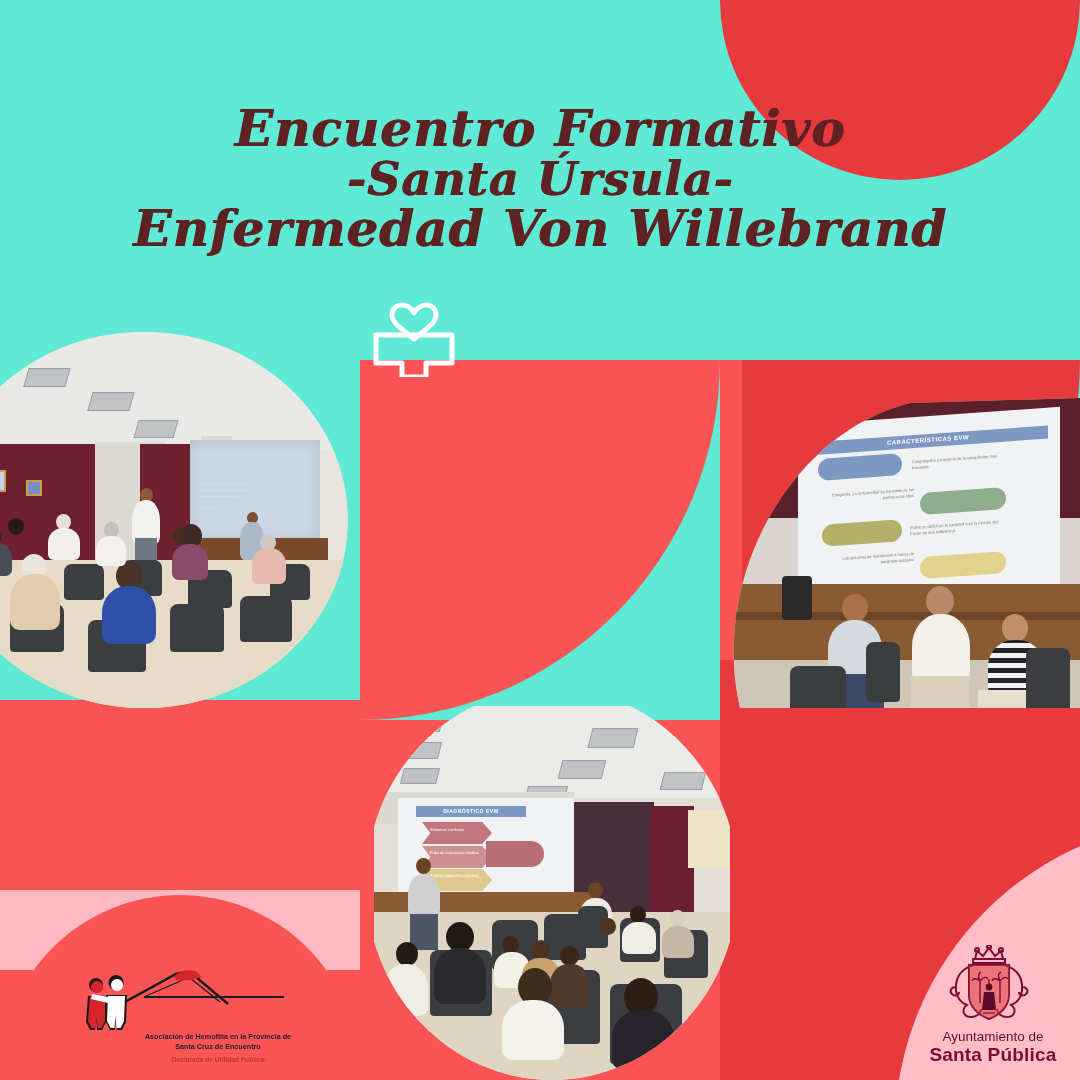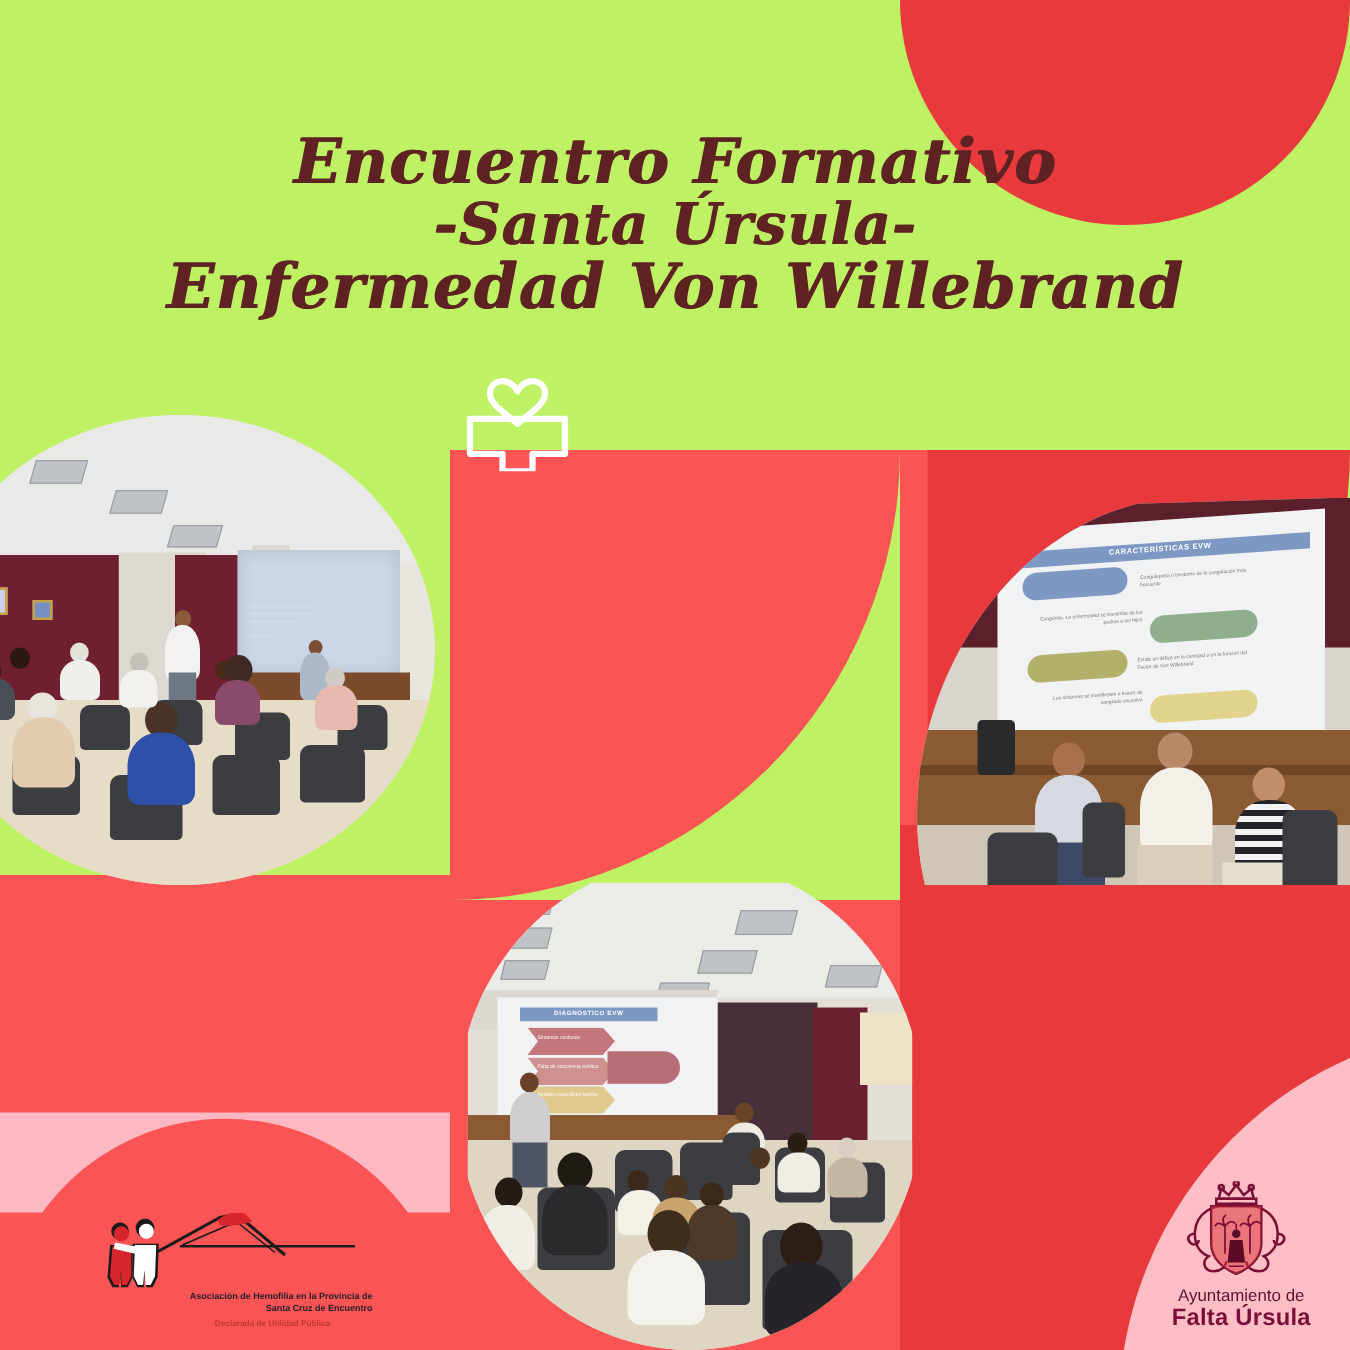--- a/index.html
+++ b/index.html
@@ -3,21 +3,21 @@
 <meta charset="utf-8">
 <style>
   html, body {
     margin: 0; padding: 0;
     background: #888;
   }
   #poster {
     position: relative;
     width: 1080px; height: 1080px;
     overflow: hidden;
-    background: #bef264;
+    background: #5eead4;
     font-family: "Liberation Sans", sans-serif;
   }
 
   
   .cell { position: absolute; width: 360px; height: 360px; overflow: hidden; }
   .shape { position: absolute; }
   
   .q { width: 720px; height: 720px; border-radius: 50%; }
   .q-tl { left: -360px; top: -360px; }
   .q-br { left: 0px;    top: 0px;    }
@@ -98,21 +98,21 @@
   #title .l3 { font-size: 46px; }
 
   
   #icon-heart-cross { position:absolute; left:372px; top:285px; width:84px; height:92px; }
 
   
   #ahete { position: absolute; left: 78px; top: 966px; width: 210px; height: 104px; }
   #ahete .word { position:absolute; left:68px; top:32px; font-family:"Liberation Serif", serif;
                  font-size:30px; letter-spacing:1px; color:#1a1a1a; }
   #ahete .rule { position:absolute; left:66px; top:30px; width:140px; height:2px; background:#1a1a1a; }
-  #ahete .sub1 { position:absolute; left:60px; top:66px; width:160px; text-align:right;
+  #ahete .sub1 { position:absolute; left:60px; top:66px; width:160px; text-align:center;
                  font-size:7.2px; font-weight:bold; color:#1E1E2A; line-height:1.35; }
   #ahete .sub2 { position:absolute; left:60px; top:90px; width:160px; text-align:center;
                  font-size:6.6px; font-weight:bold; color:#C0392B; }
 
   
   #scs { position:absolute; left:760px; top:955px; width:160px; height:115px; }
   #scs .sq { position:absolute; width:26px; height:26px; }
   #scs .blue { background:#2A6DA4; }
   #scs .yellow { background:#F9E82C; }
   #scs .lbl { position:absolute; left:20px; top:66px; color:#111; font-size:19px;
@@ -403,16 +403,16 @@
       <g fill="#5C0A28">
         <circle cx="46" cy="42" r="3.4"></circle>
         <path d="M41 47 h10 l2 18 h-14 Z"></path>
       </g>
       <g fill="none" stroke="#7A0E36" stroke-width="1.2">
         <path d="M46 34 v6"></path>
           <path d="M40 68 h12"></path>
       </g>
     </svg>
     <div class="l1">Ayuntamiento de</div>
-    <div class="l2">Falta Úrsula</div>
+    <div class="l2">Santa Pública</div>
   </div>
 
 </div>
 
 </body></html>

